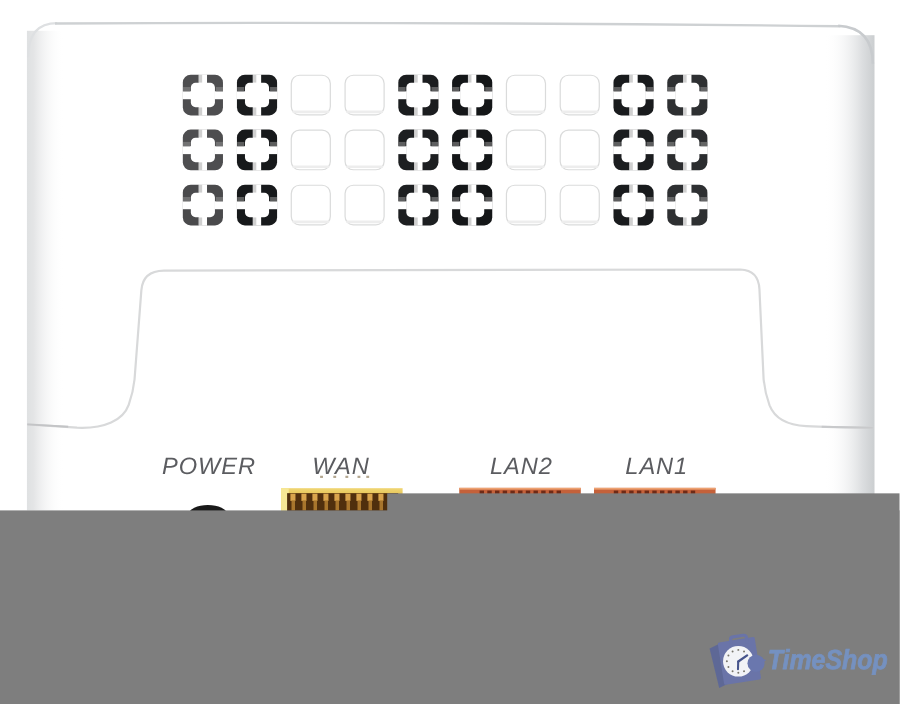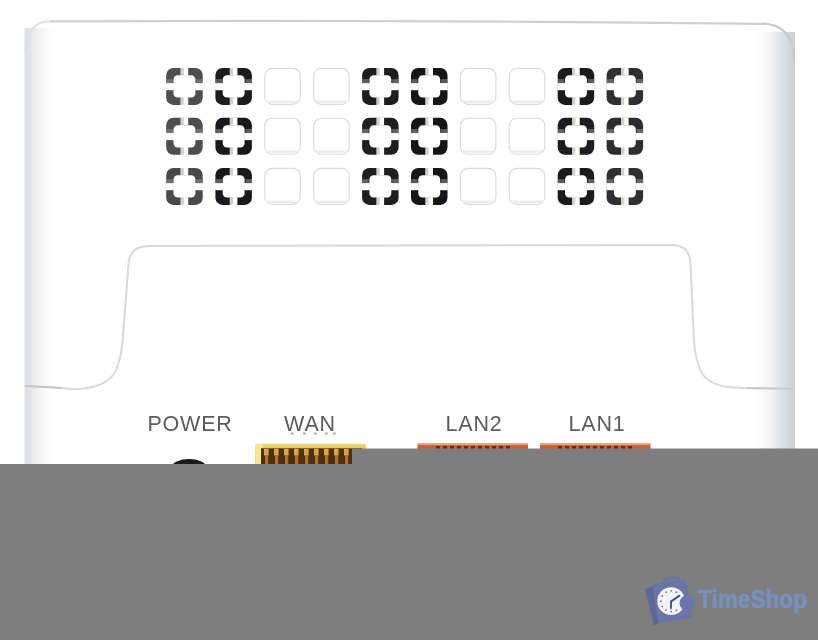--- a/index.html
+++ b/index.html
@@ -1,17 +1,17 @@
 <!DOCTYPE html>
 <html><head>
 <meta charset="utf-8">
 <style>
   html,body{margin:0;padding:0;background:#ffffff;}
   .stage{position:relative;width:818px;height:640px;overflow:hidden;background:#fff;
-         font-family:"Liberation Sans", sans-serif;}
+         font-family:"Liberation Sans", sans-serif;font-style:italic;}
 </style>
 </head>
 <body>
 <div class="stage">
 <svg width="818" height="640" viewBox="0 0 818 640">
   <defs>
     <linearGradient id="leftBand" x1="0" y1="0" x2="1" y2="0">
       <stop offset="0" stop-color="#dfe1e2"></stop>
       <stop offset="0.18" stop-color="#e4e5e6"></stop>
       <stop offset="1" stop-color="#ffffff" stop-opacity="0"></stop>

